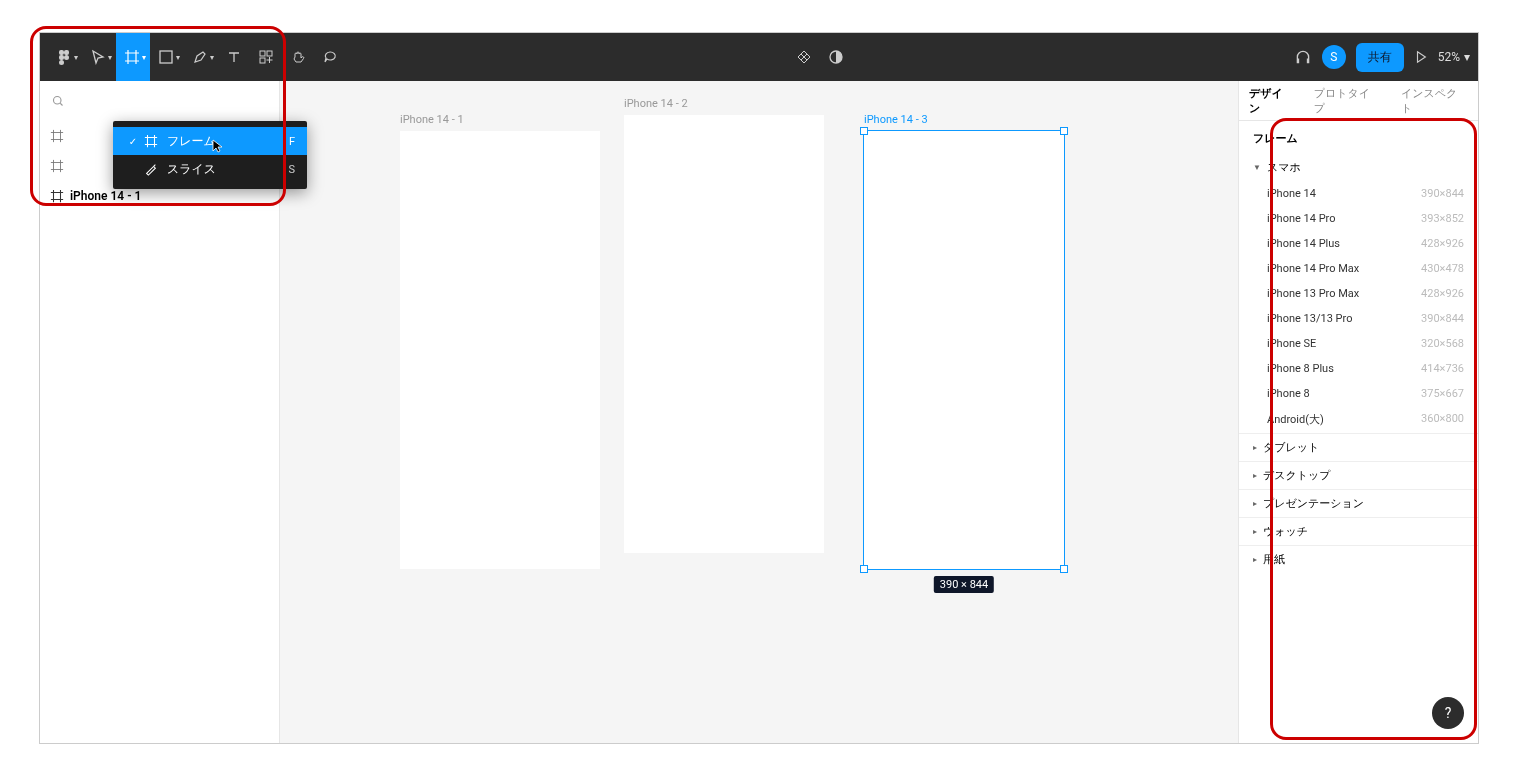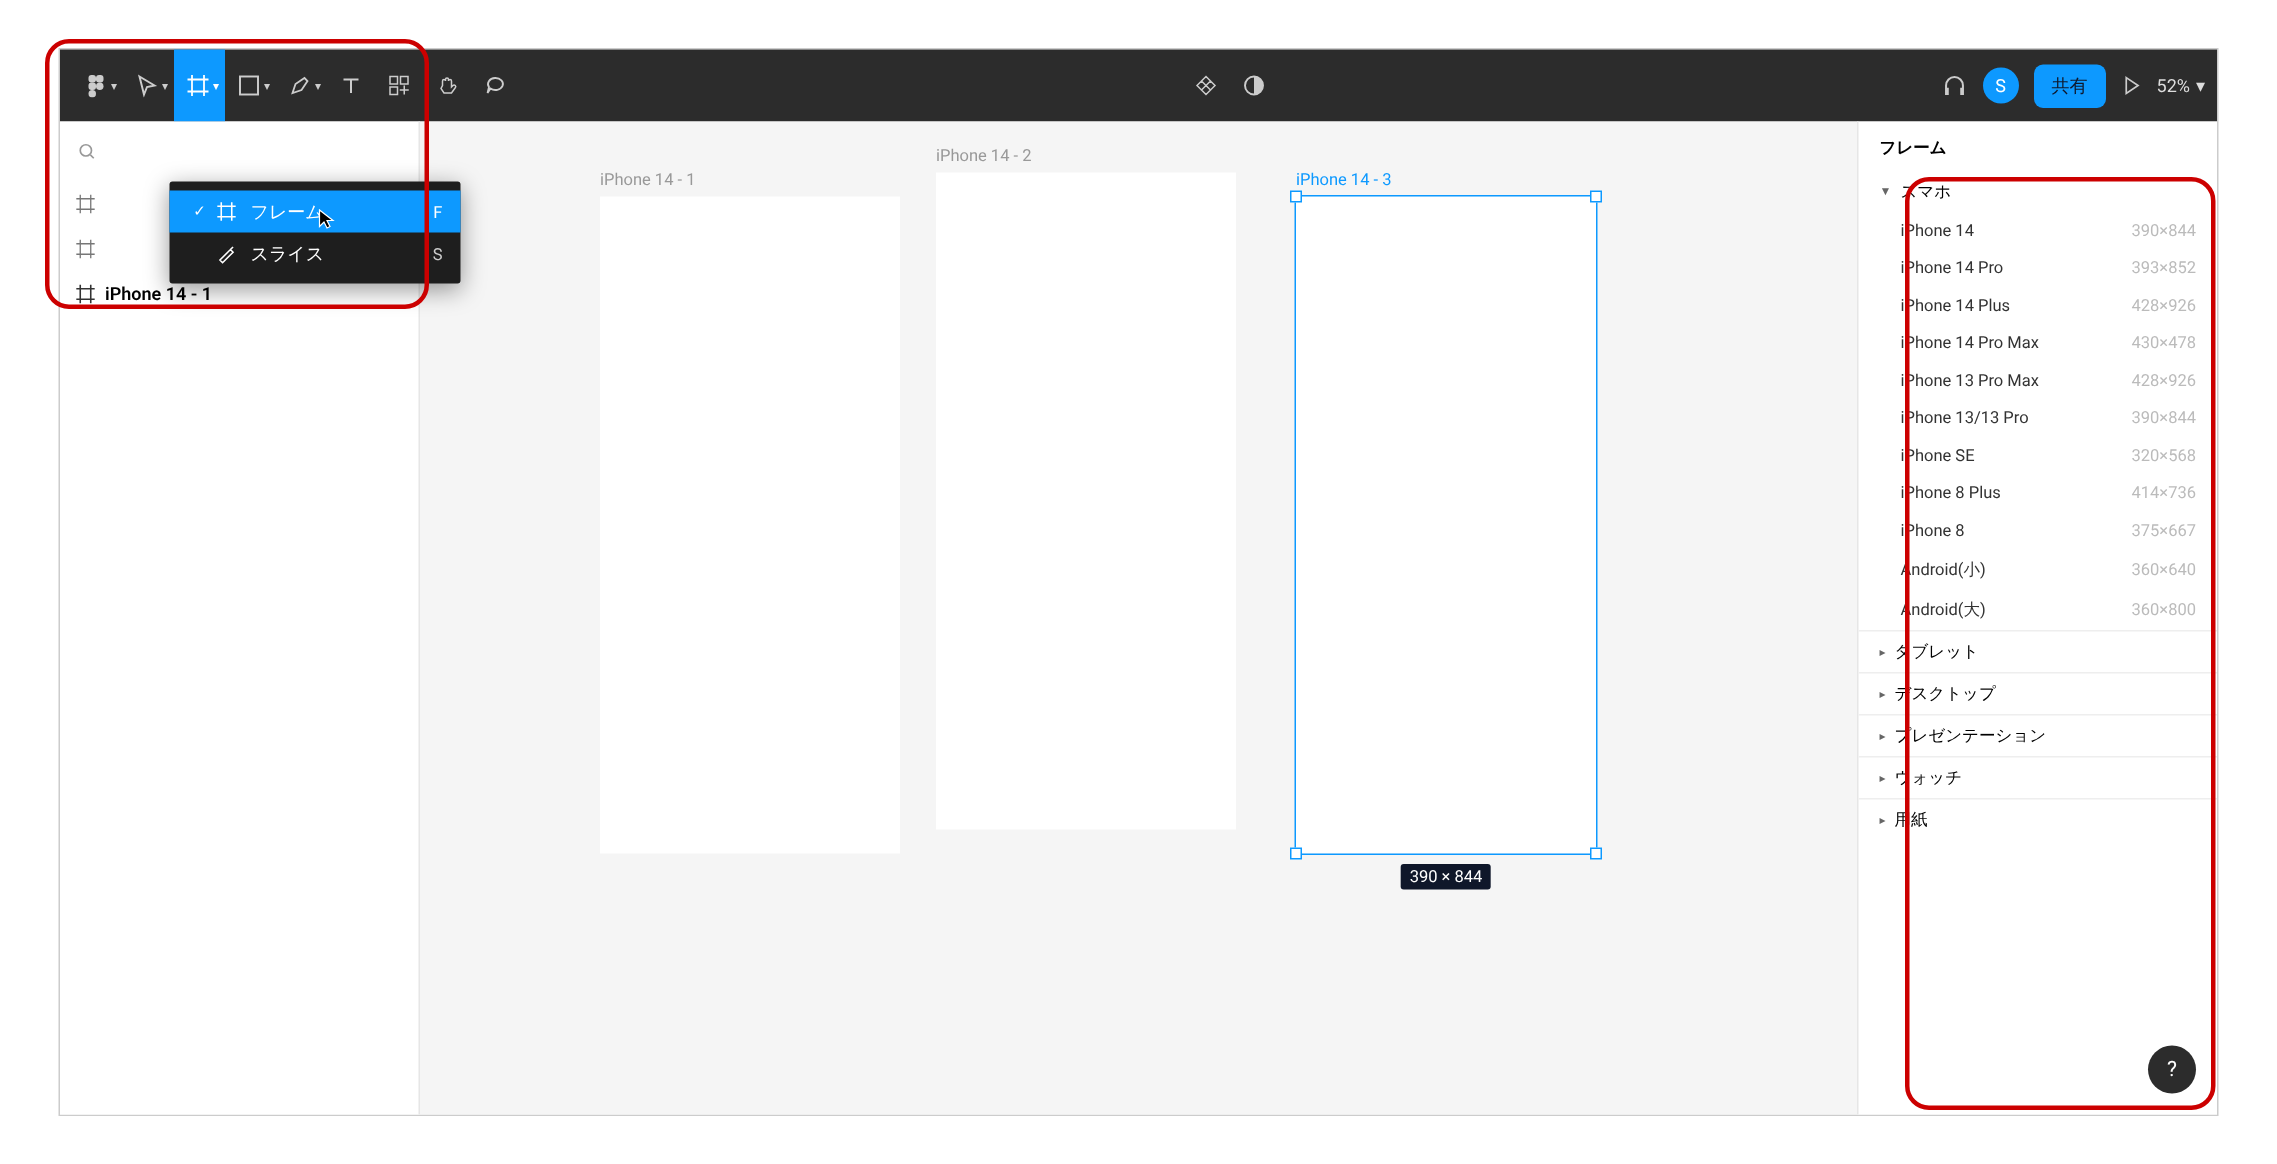--- a/index.html
+++ b/index.html
@@ -52,21 +52,21 @@
 .size-badge { position: absolute; bottom: -24px; left: 50%; transform: translateX(-50%); background: #0f172a; color: #fff; font-size: 11px; padding: 2px 6px; border-radius: 2px; white-space: nowrap; }
 
 
 .right-panel { position: absolute; right: 0; top: 48px; bottom: 0; width: 240px; background: #fff; border-left: 1px solid #e6e6e6; font-size: 11px; overflow: hidden; }
 .rp-tabs { display: flex; border-bottom: 1px solid #e6e6e6; height: 40px; }
 .rp-tab { padding: 0 10px; display: flex; align-items: center; font-size: 11px; color: #888; cursor: pointer; }
 .rp-tab.active { color: #000; font-weight: 600; }
 .rp-section-title { padding: 10px 14px 8px; font-size: 11px; font-weight: 600; }
 .rp-group { padding: 6px 14px; display: flex; align-items: center; gap: 6px; cursor: pointer; font-size: 11px; }
 .rp-group .tri { font-size: 8px; color: #666; }
-.rp-size-row { display: flex; justify-content: space-between; align-items: center; padding: 6px 14px 6px 28px; cursor: pointer; }
+.rp-size-row { display: flex; justify-content: space-between; align-items: flex-start; padding: 6px 14px 6px 28px; cursor: pointer; }
 .rp-size-name { font-size: 11px; color: #333; }
 .rp-size-dim { font-size: 11px; color: #bbb; }
 .rp-collapsed { border-top: 1px solid #eee; }
 
 
 .help-btn { position: absolute; right: 14px; bottom: 14px; width: 32px; height: 32px; border-radius: 50%; background: #2c2c2c; color: #fff; display: flex; align-items: center; justify-content: center; font-size: 14px; z-index: 50; }
 
 
 .annot { position: absolute; border: 3px solid #c00; border-radius: 16px; pointer-events: none; z-index: 200; }
 .annot1 { left: 30px; top: 26px; width: 256px; height: 180px; }
@@ -226,20 +226,25 @@
       <div class="frame-label">iPhone 14 - 3</div>
       <div class="sel-handle tl"></div>
       <div class="sel-handle tr"></div>
       <div class="sel-handle bl"></div>
       <div class="sel-handle br"></div>
       <div class="size-badge">390 × 844</div>
     </div>
   </div>
 
   <div class="right-panel">
+    <div class="rp-tabs">
+      <div class="rp-tab active">デザイン</div>
+      <div class="rp-tab">プロトタイプ</div>
+      <div class="rp-tab">インスペクト</div>
+    </div>
     <div class="rp-section-title">フレーム</div>
     <div class="rp-group">
         <span class="tri">▼</span>
         <span>スマホ</span>
       </div>
     <div id="sizes-container">
         <div class="rp-size-row">
           <span class="rp-size-name">iPhone 14</span>
           <span class="rp-size-dim">390×844</span>
         </div>
@@ -269,24 +274,20 @@
         </div>
         <div class="rp-size-row">
           <span class="rp-size-name">iPhone 8 Plus</span>
           <span class="rp-size-dim">414×736</span>
         </div>
         <div class="rp-size-row">
           <span class="rp-size-name">iPhone 8</span>
           <span class="rp-size-dim">375×667</span>
         </div>
         <div class="rp-size-row">
-          <span class="rp-size-name">Android(小)</span>
-          <span class="rp-size-dim">360×640</span>
-        </div>
-        <div class="rp-size-row">
           <span class="rp-size-name">Android(大)</span>
           <span class="rp-size-dim">360×800</span>
         </div>
       </div>
     <div id="collapsed-container">
         <div class="rp-group rp-collapsed">
           <span class="tri">▸</span>
           <span>タブレット</span>
         </div>
         <div class="rp-group rp-collapsed">

